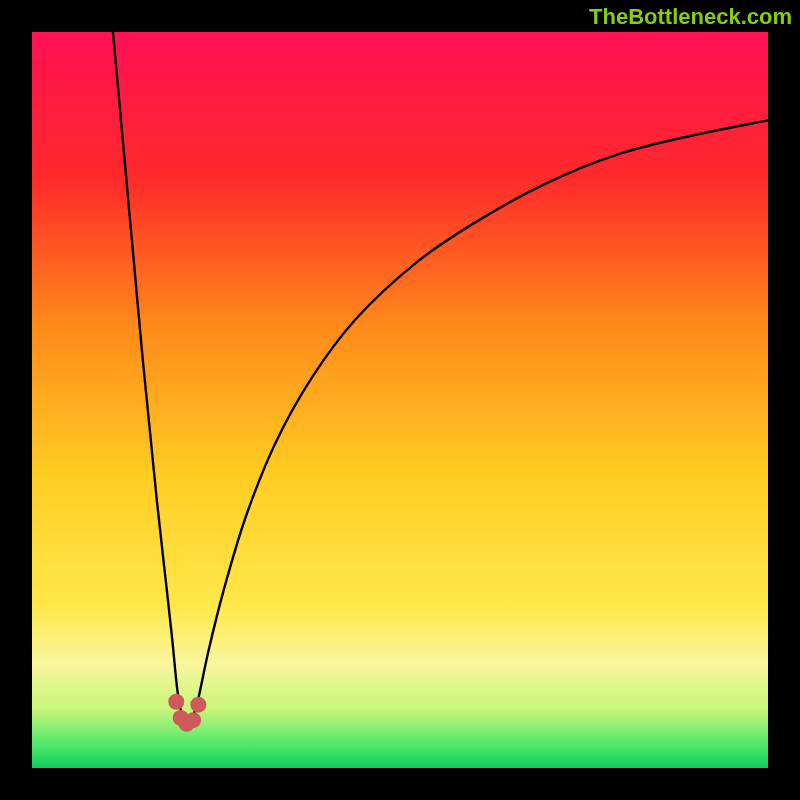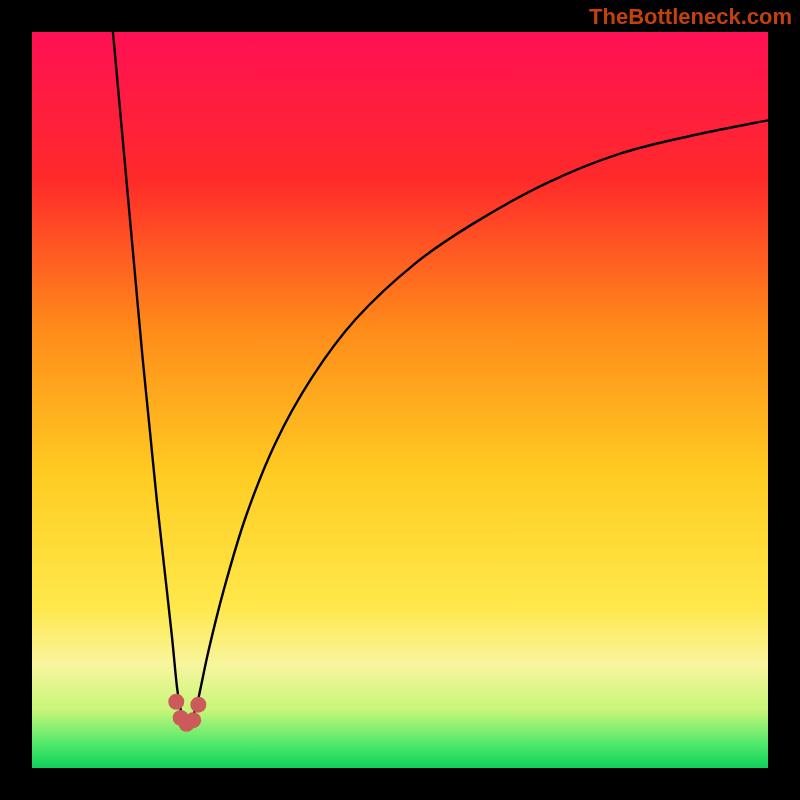--- a/index.html
+++ b/index.html
@@ -25,21 +25,21 @@
     top: 0;
     width: 736px;
     height: 736px;
   }
   .watermark {
     position: absolute;
     top: 4px;
     right: 8px;
     font-size: 22px;
     font-weight: 600;
-    color: #c2410c;
+    color: #84cc16;
   }
 </style>
 </head>
 <body>
 
 <div class="watermark">TheBottleneck.com</div>
 
 <div class="frame">
   <svg class="plot" viewBox="0 0 736 736" preserveAspectRatio="none">
     <defs>

